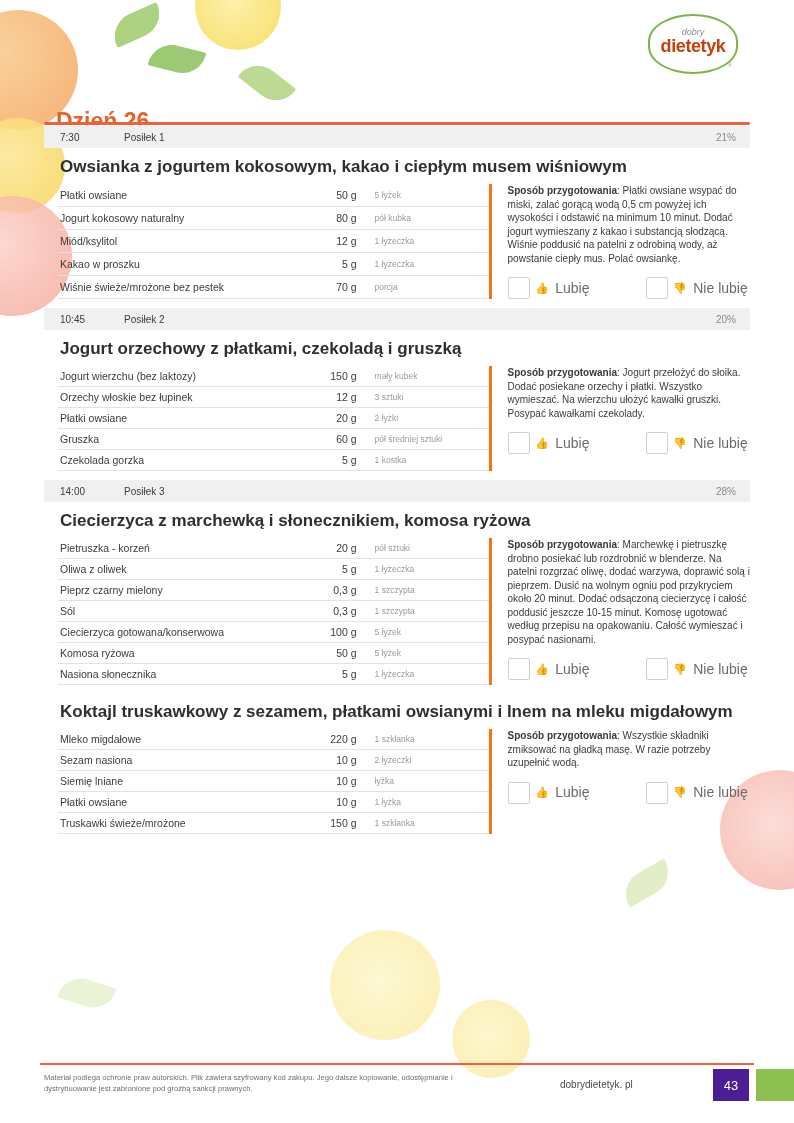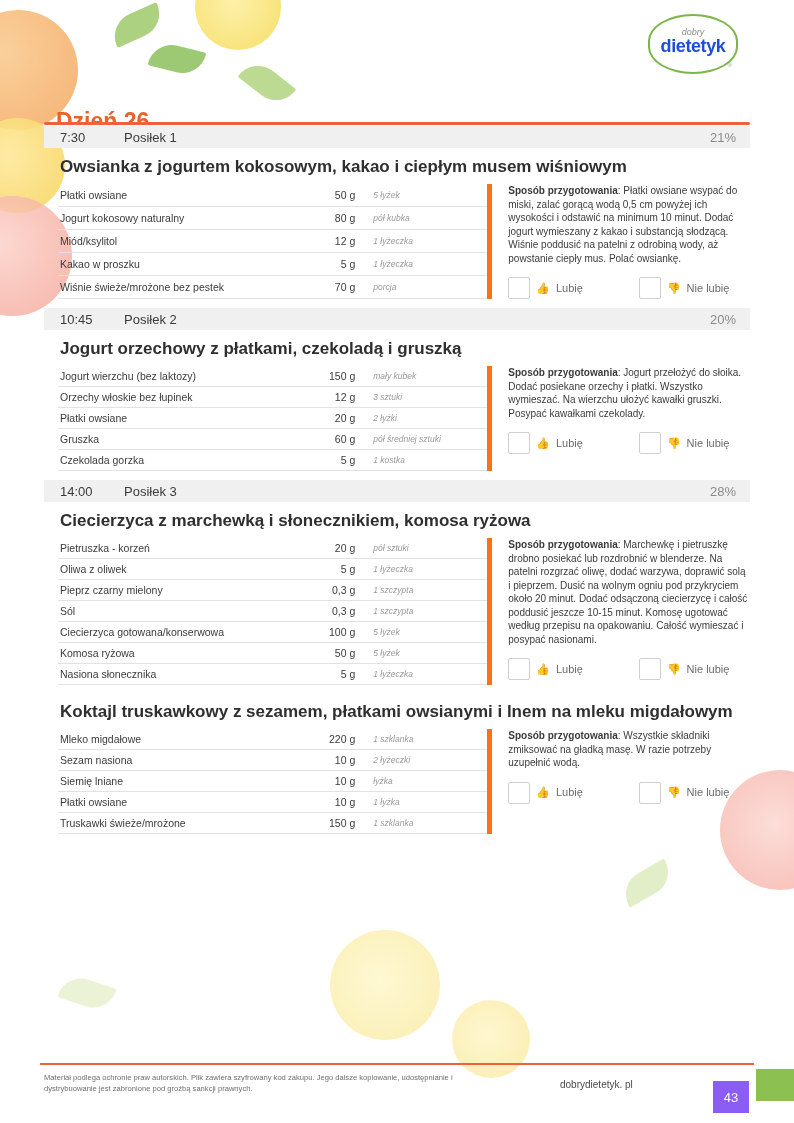--- a/index.html
+++ b/index.html
@@ -29,39 +29,39 @@
   .l4{left:620px;top:870px;transform:rotate(-30deg);background:#cfe3a4;opacity:.6;}
   .l5{left:60px;top:980px;transform:rotate(18deg);background:#d5e7ae;opacity:.5;}
 
   
   .logo{
     position:absolute;right:56px;top:14px;width:86px;height:56px;
     border:2px solid #7ab648;border-radius:50%/45%;
     background:#fff;text-align:center;
   }
   .logo .top{font-size:9px;color:#8d8d8d;line-height:1;margin-top:12px;font-style:italic;}
-  .logo .main{font-size:18px;color:#1d4ed8;font-weight:bold;line-height:1.1;letter-spacing:-.4px;}
+  .logo .main{font-size:18px;color:#c2410c;font-weight:bold;line-height:1.1;letter-spacing:-.4px;}
   .logo .tm{position:absolute;right:4px;bottom:4px;font-size:6px;color:#999;}
 
   
   .page-title{
     position:absolute;left:56px;top:88px;
     font-size:23px;color:#e8622a;font-weight:bold;margin-top:20px;
   }
 
   .content{position:absolute;left:44px;top:122px;width:706px;}
 
   .rule{height:3px;background:#f0603a;width:706px;border-radius:2px;}
 
   
   .meal-head{
     display:flex;align-items:center;
     background:#f0f0f0;
     height:22px;
-    font-size:13px;color:#3b3b3b;
+    font-size:10px;color:#3b3b3b;
     border-top:1px solid #fff;
   }
   .meal-head .time{width:64px;padding-left:16px;}
   .meal-head .name{flex:1;font-weight:normal;}
   .meal-head .pct{width:60px;text-align:right;padding-right:14px;color:#8a8a8a;}
 
   .meal-title{
     font-size:17px;font-weight:bold;color:#2f2f2f;
     padding:9px 0 7px 16px;
   }
@@ -70,54 +70,54 @@
 
   
   table.ing{border-collapse:collapse;width:444px;}
   table.ing td{
     border-bottom:1px solid #e2e2e2;
     font-size:10.5px;color:#3b3b3b;
     padding:4px 4px 4px 2px;
     vertical-align:middle;
   }
   table.ing td.qty{width:52px;text-align:right;padding-right:8px;white-space:nowrap;}
-  table.ing td.measure{width:110px;font-size:8.5px;color:#9a9a9a;padding-left:10px;font-style:italic;}
+  table.ing td.measure{width:110px;font-size:8.5px;color:#9a9a9a;padding-left:10px;}
   table.ing td.nm{width:auto;}
 
   
   .recipe{
-    width:250px;padding-left:16px;border-left:5px solid #f97316;
+    width:250px;padding-left:16px;border-left:3px solid #f97316;
     font-size:10px;line-height:1.35;color:#3b3b3b;
   }
 
   .likes{display:flex;gap:56px;margin-top:12px;align-items:center;}
   .like{display:flex;align-items:center;gap:6px;}
   .like .box{width:20px;height:20px;border:1px solid #cfcfcf;background:#fff;border-radius:2px;}
   .like .ico{font-size:11px;color:#444;}
-  .like .lbl{font-size:11px;color:#6b6b6b;}
+  .like .lbl{font-size:14px;color:#6b6b6b;}
 
   .meal{margin-bottom:0;}
   .meal .sep{height:8px;}
 
   
   .footer{
     position:absolute;left:0;bottom:22px;width:794px;height:38px;
   }
   .foot-line{position:absolute;left:40px;top:0;width:714px;height:2px;background:#f0603a;}
   .foot-text{
     position:absolute;left:44px;top:9px;width:420px;
     font-size:7.6px;color:#6e6e6e;line-height:1.45;
   }
   .foot-site{
     position:absolute;left:560px;top:16px;
     font-size:10px;color:#4a4a4a;
   }
   .page-num{
-    position:absolute;left:713px;top:18px;width:36px;height:32px;
-    background:#8b5cf6;color:#fff;font-size:13px;
+    position:absolute;left:713px;top:6px;width:36px;height:32px;
+    background:#4c1d95;color:#fff;font-size:13px;
     display:flex;align-items:center;justify-content:center;
   }
   .page-tab{
     position:absolute;left:756px;top:6px;width:38px;height:32px;background:#8cc152;
   }
 </style>
 </head>
 <body>
 
 <div class="bg">

